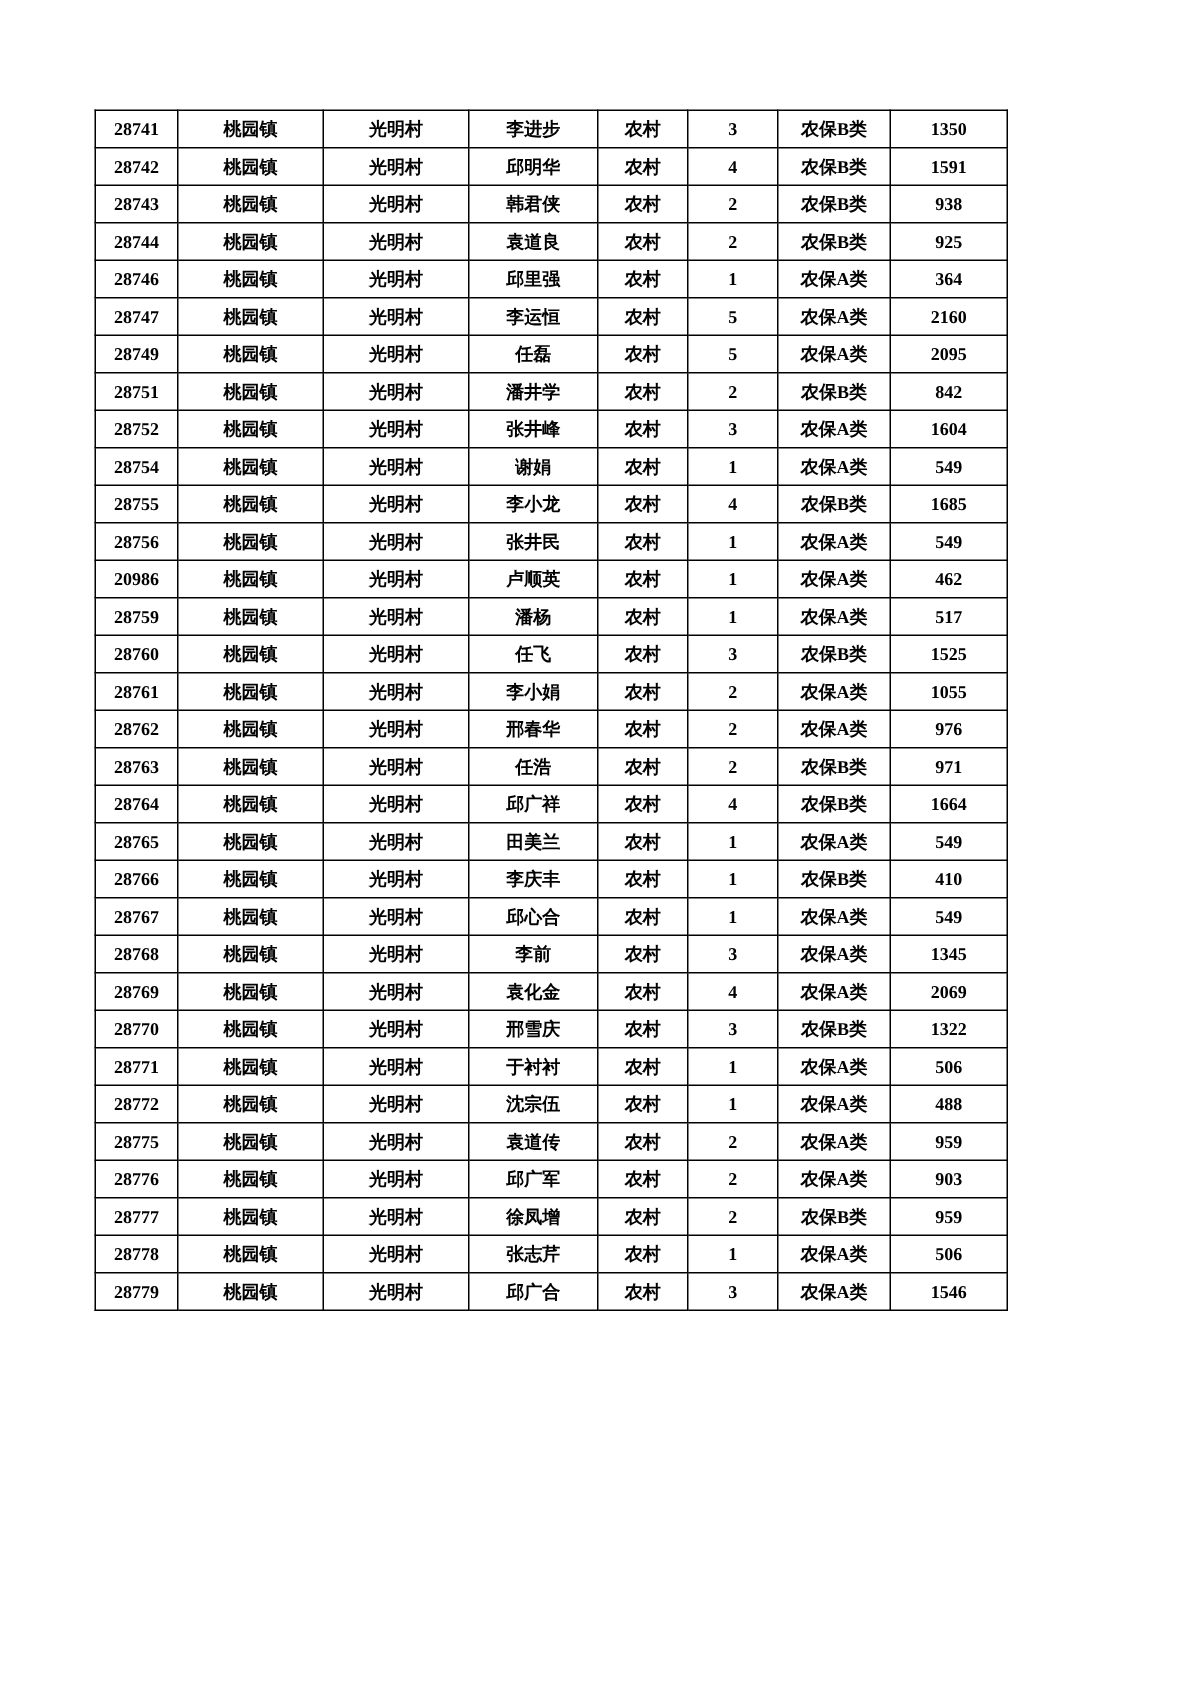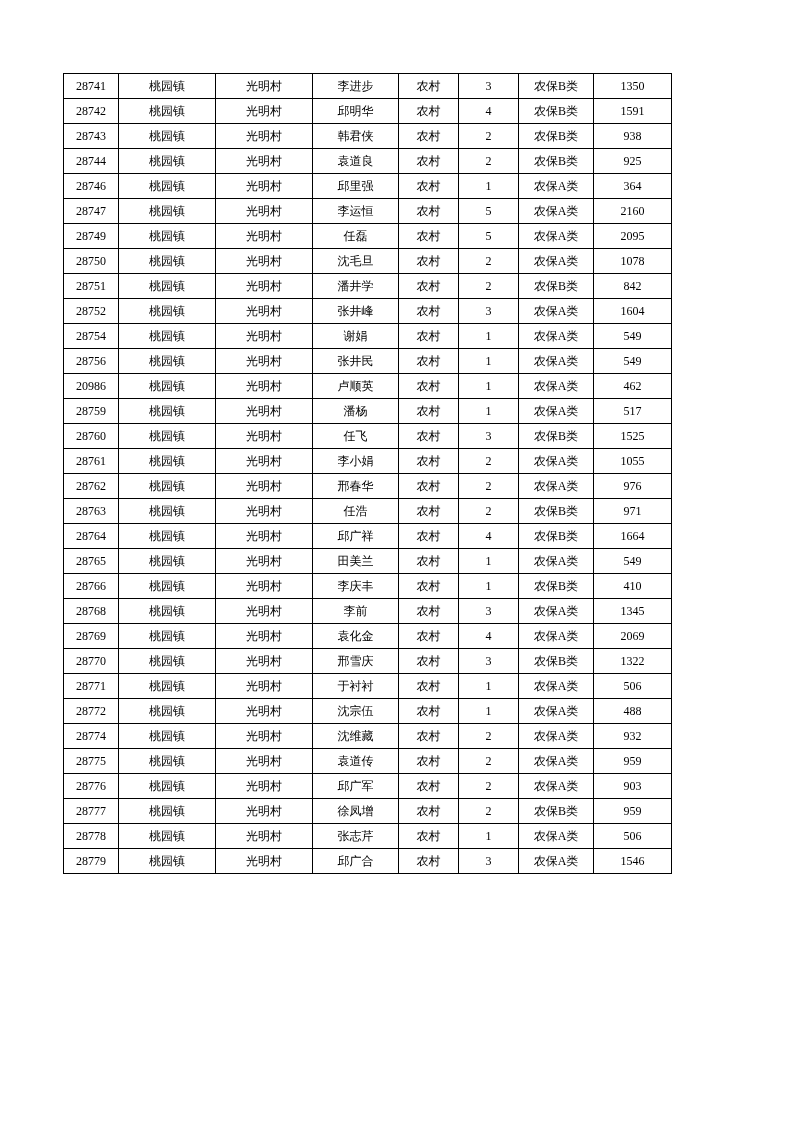--- a/index.html
+++ b/index.html
@@ -14,20 +14,21 @@
     font-family: "Liberation Serif", "DejaVu Serif", serif;
     color: #000000;
   }
   .page {
     position: absolute;
     left: 0;
     top: 0;
     width: 793px;
     height: 1122px;
     background: #ffffff;
+    font-weight: bold;
   }
   table.data-table {
     position: absolute;
     left: 63px;
     top: 73px;
     border-collapse: collapse;
     table-layout: fixed;
     font-size: 12px;
   }
   table.data-table td {
@@ -128,30 +129,20 @@
           <td>28749</td>
           <td>桃园镇</td>
           <td>光明村</td>
           <td>任磊</td>
           <td>农村</td>
           <td>5</td>
           <td>农保A类</td>
           <td>2095</td>
         </tr>
         <tr>
-          <td>28750</td>
-          <td>桃园镇</td>
-          <td>光明村</td>
-          <td>沈毛旦</td>
-          <td>农村</td>
-          <td>2</td>
-          <td>农保A类</td>
-          <td>1078</td>
-        </tr>
-        <tr>
           <td>28751</td>
           <td>桃园镇</td>
           <td>光明村</td>
           <td>潘井学</td>
           <td>农村</td>
           <td>2</td>
           <td>农保B类</td>
           <td>842</td>
         </tr>
         <tr>
@@ -168,20 +159,30 @@
           <td>28754</td>
           <td>桃园镇</td>
           <td>光明村</td>
           <td>谢娟</td>
           <td>农村</td>
           <td>1</td>
           <td>农保A类</td>
           <td>549</td>
         </tr>
         <tr>
+          <td>28755</td>
+          <td>桃园镇</td>
+          <td>光明村</td>
+          <td>李小龙</td>
+          <td>农村</td>
+          <td>4</td>
+          <td>农保B类</td>
+          <td>1685</td>
+        </tr>
+        <tr>
           <td>28756</td>
           <td>桃园镇</td>
           <td>光明村</td>
           <td>张井民</td>
           <td>农村</td>
           <td>1</td>
           <td>农保A类</td>
           <td>549</td>
         </tr>
         <tr>
@@ -268,20 +269,30 @@
           <td>28766</td>
           <td>桃园镇</td>
           <td>光明村</td>
           <td>李庆丰</td>
           <td>农村</td>
           <td>1</td>
           <td>农保B类</td>
           <td>410</td>
         </tr>
         <tr>
+          <td>28767</td>
+          <td>桃园镇</td>
+          <td>光明村</td>
+          <td>邱心合</td>
+          <td>农村</td>
+          <td>1</td>
+          <td>农保A类</td>
+          <td>549</td>
+        </tr>
+        <tr>
           <td>28768</td>
           <td>桃园镇</td>
           <td>光明村</td>
           <td>李前</td>
           <td>农村</td>
           <td>3</td>
           <td>农保A类</td>
           <td>1345</td>
         </tr>
         <tr>
@@ -316,30 +327,20 @@
         </tr>
         <tr>
           <td>28772</td>
           <td>桃园镇</td>
           <td>光明村</td>
           <td>沈宗伍</td>
           <td>农村</td>
           <td>1</td>
           <td>农保A类</td>
           <td>488</td>
-        </tr>
-        <tr>
-          <td>28774</td>
-          <td>桃园镇</td>
-          <td>光明村</td>
-          <td>沈维藏</td>
-          <td>农村</td>
-          <td>2</td>
-          <td>农保A类</td>
-          <td>932</td>
         </tr>
         <tr>
           <td>28775</td>
           <td>桃园镇</td>
           <td>光明村</td>
           <td>袁道传</td>
           <td>农村</td>
           <td>2</td>
           <td>农保A类</td>
           <td>959</td>

